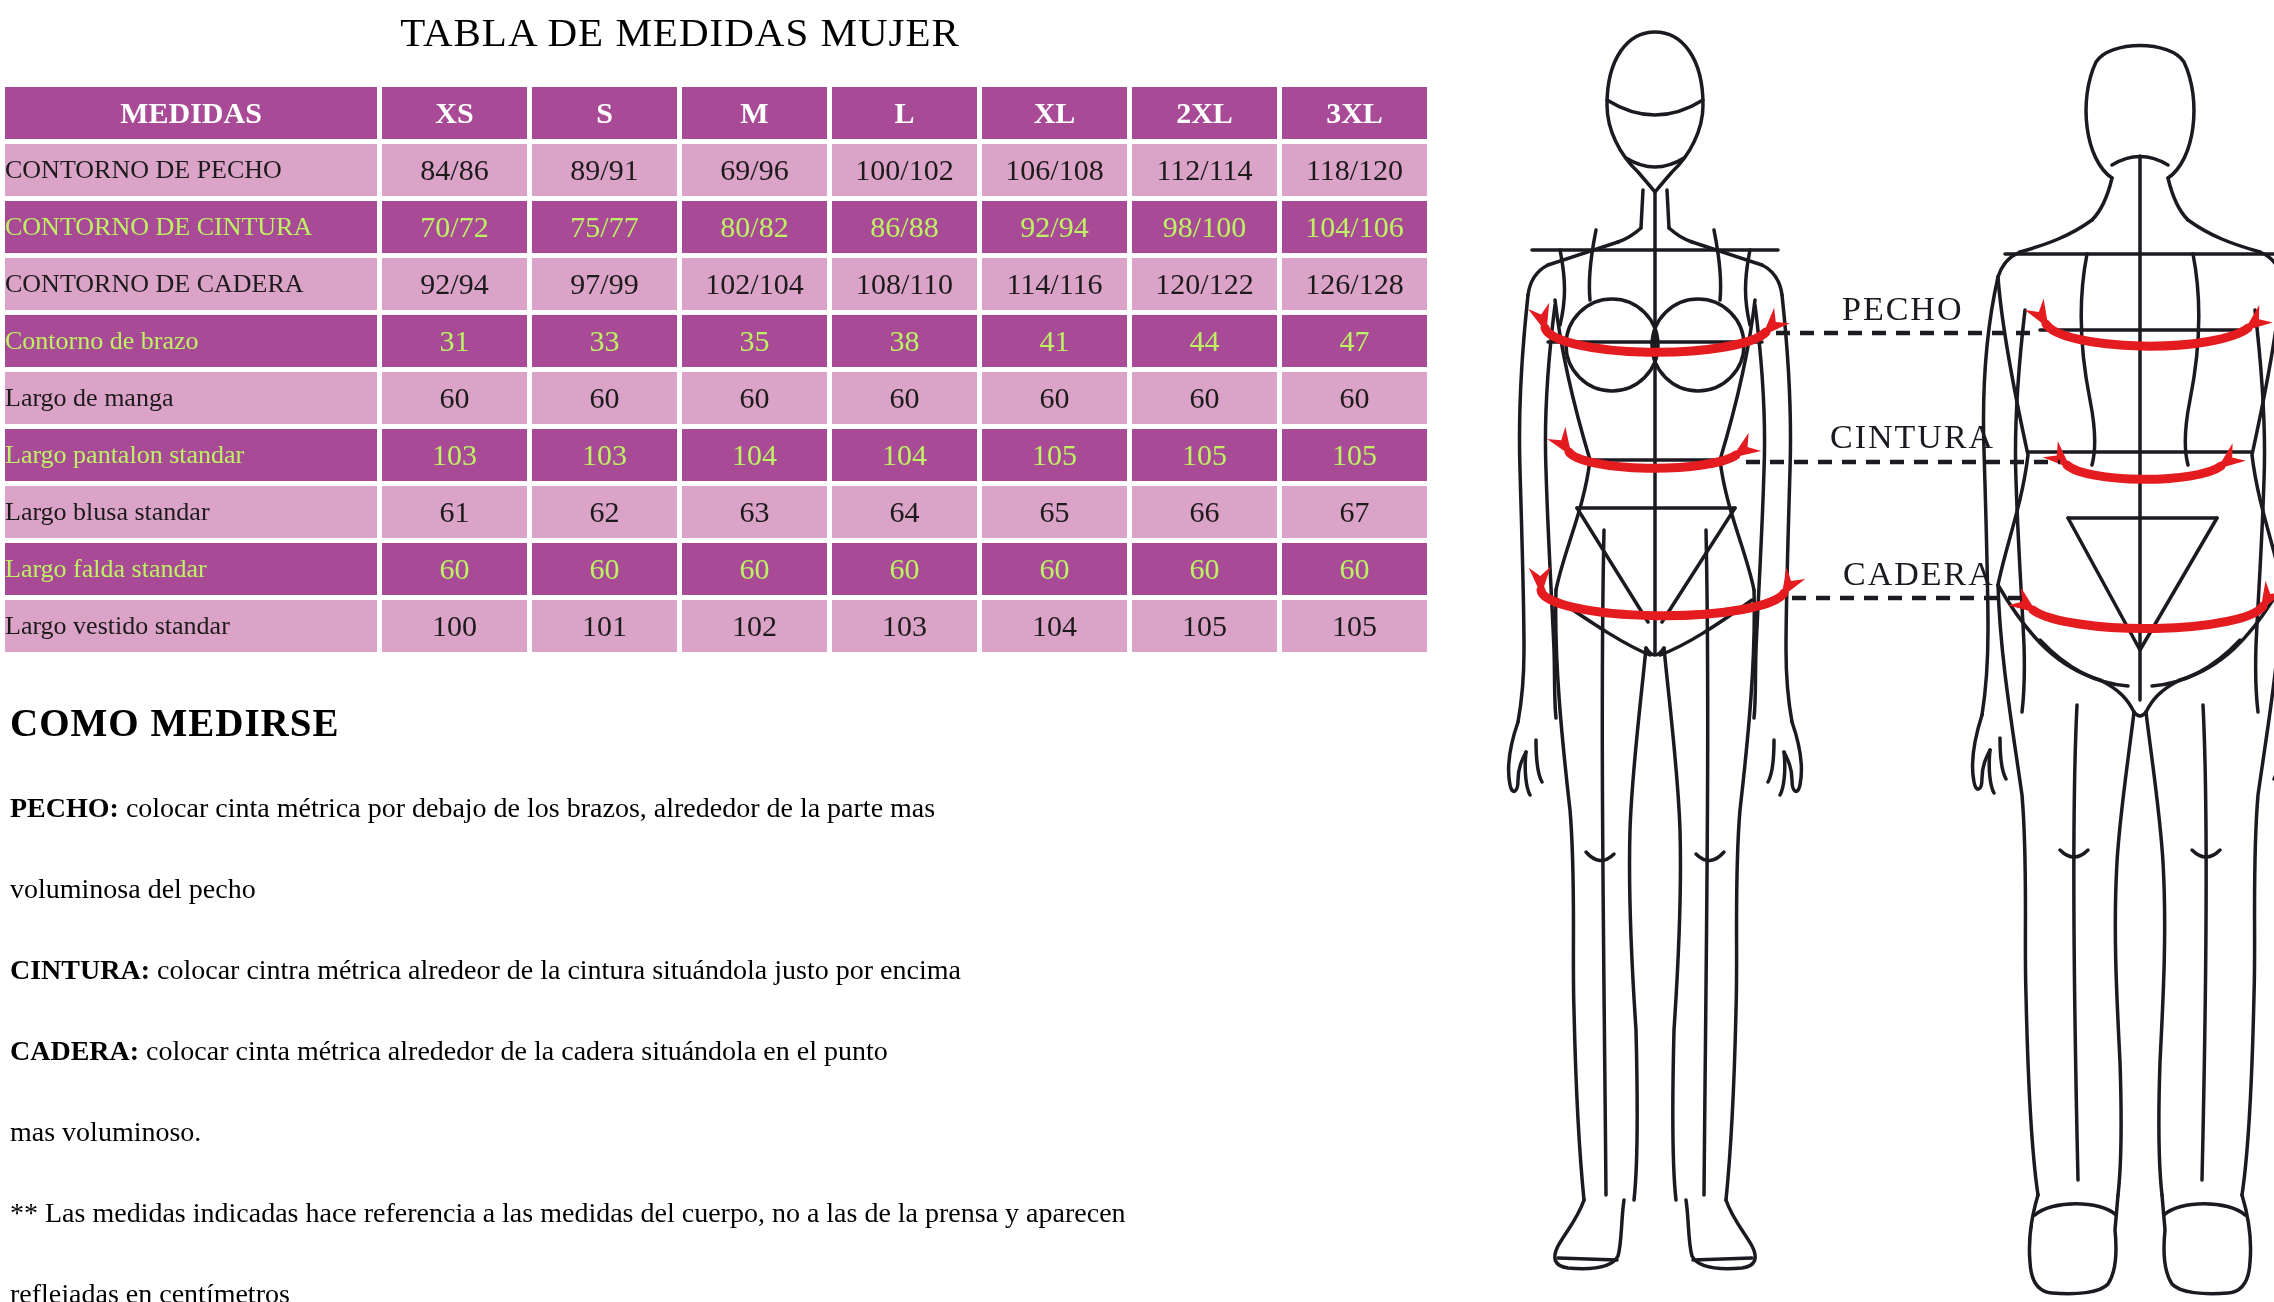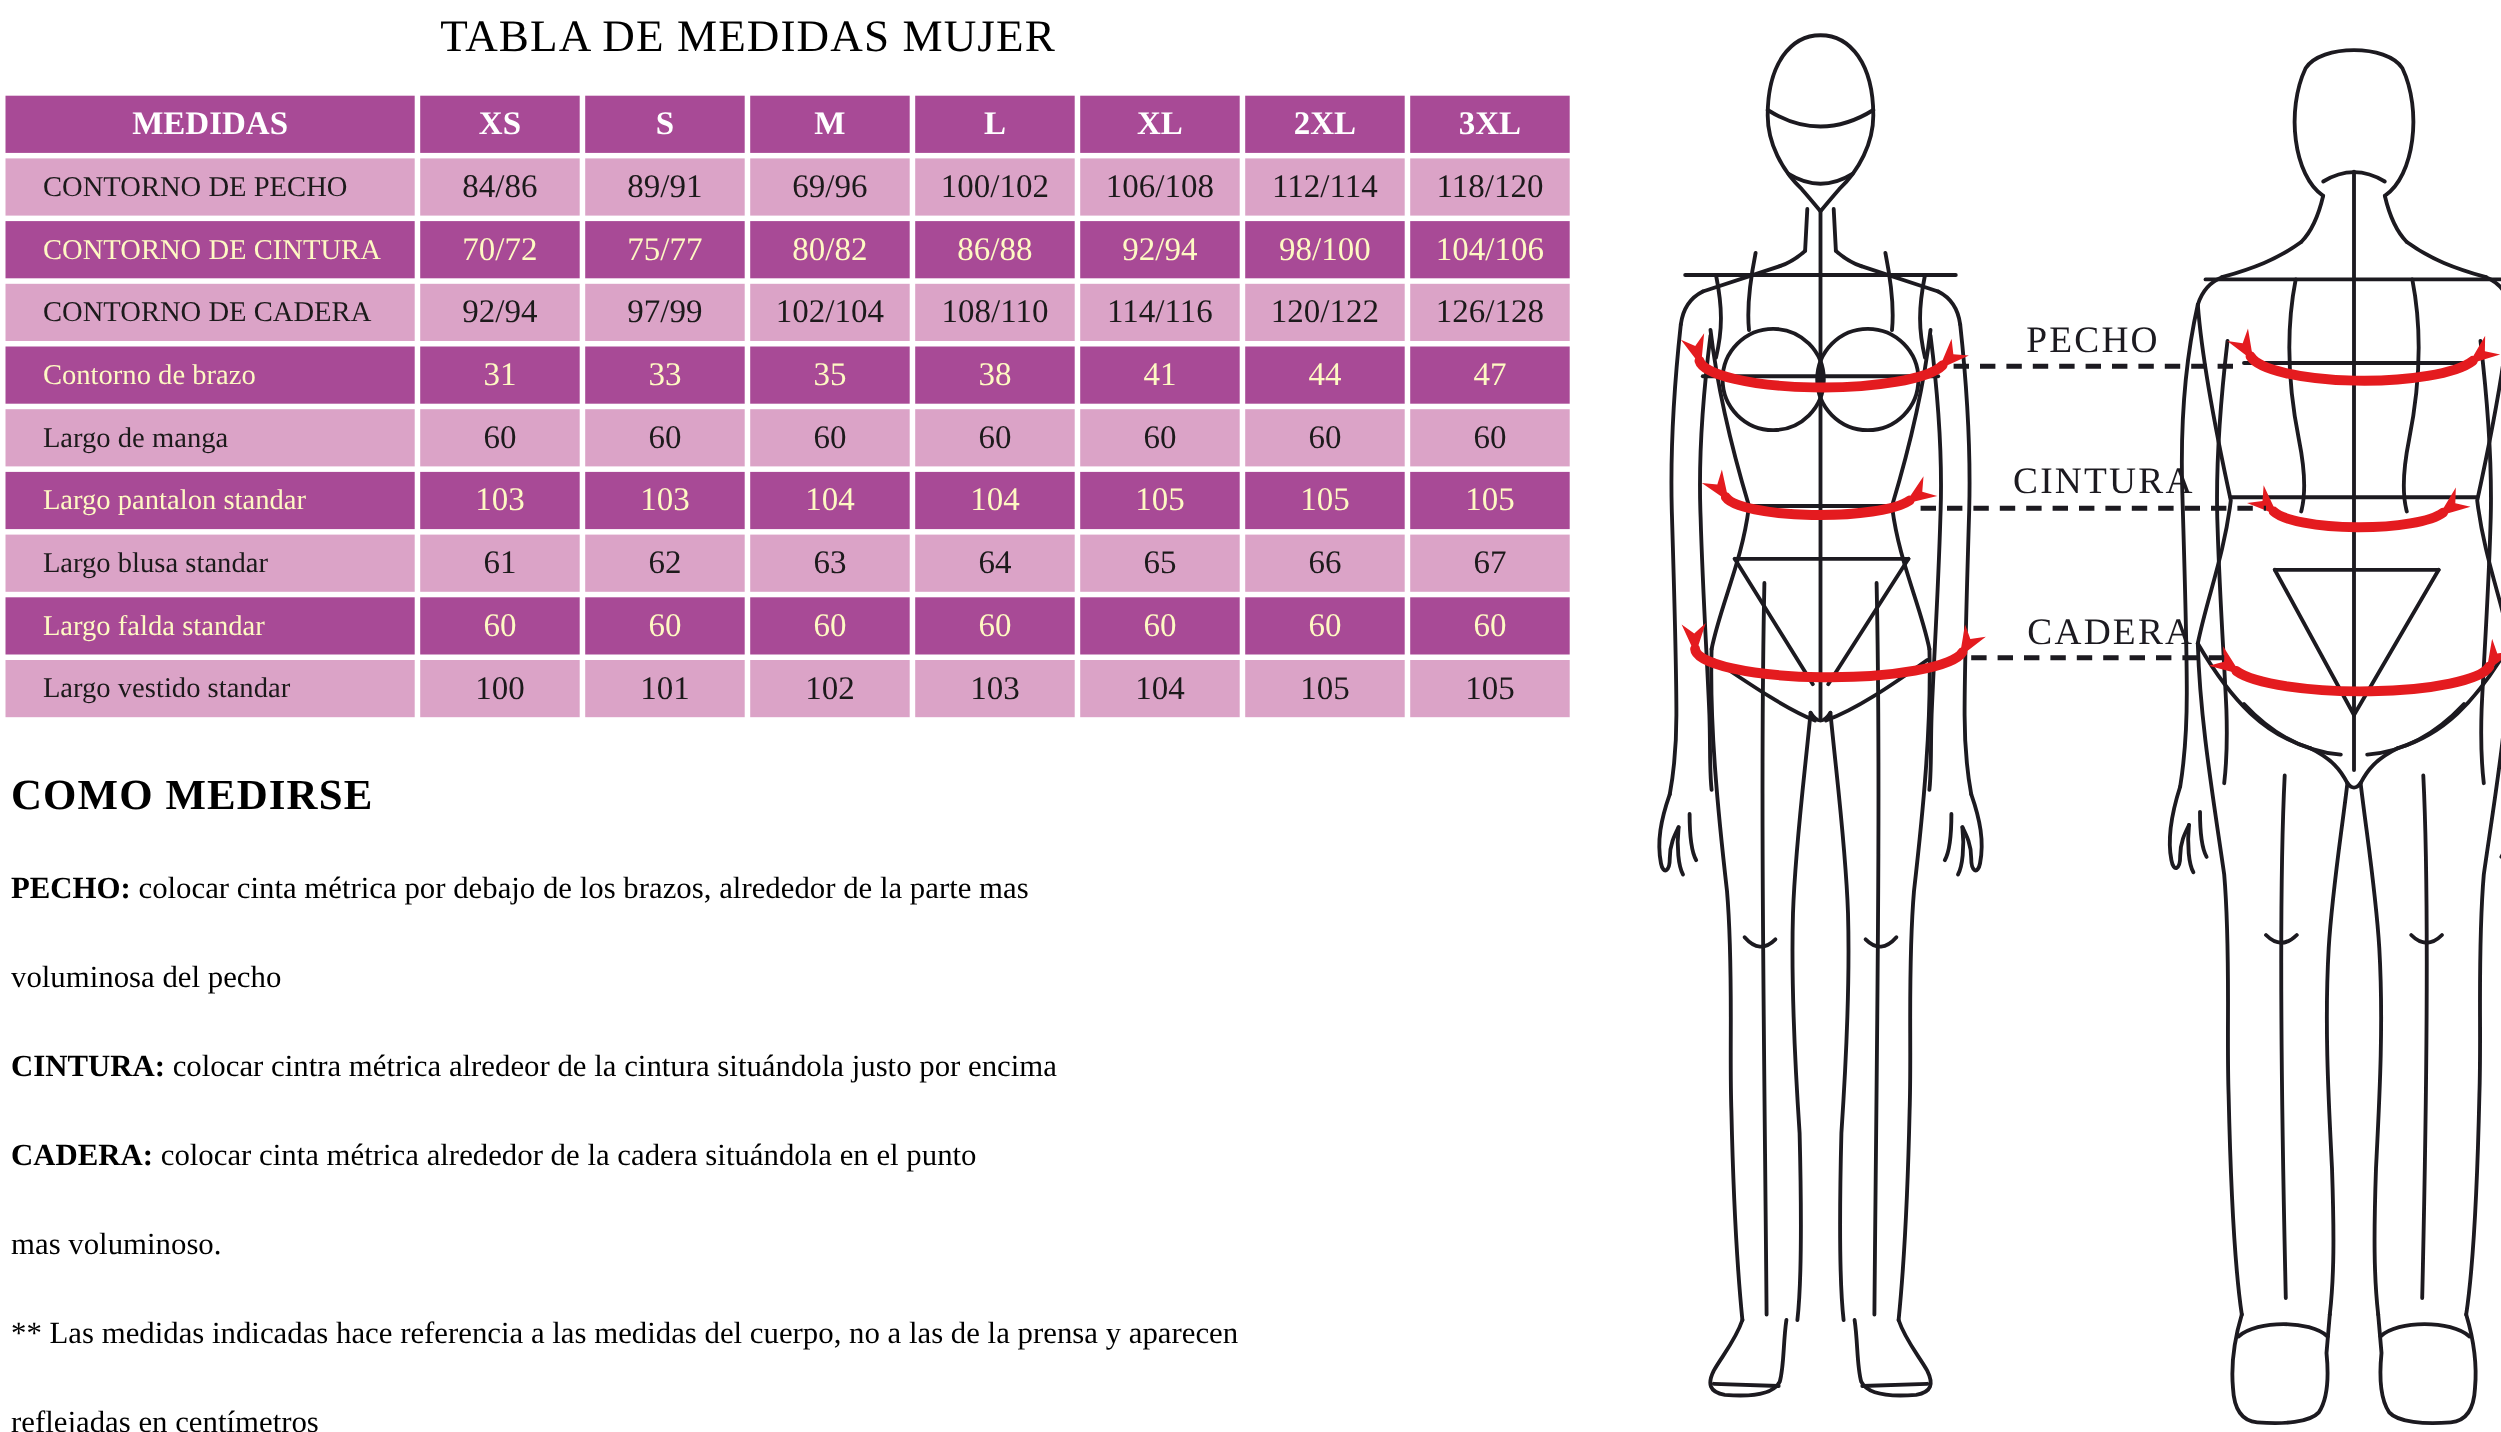--- a/index.html
+++ b/index.html
@@ -16,24 +16,24 @@
     border-collapse:separate;border-spacing:5px;table-layout:fixed;
   }
   table.sizes th, table.sizes td{
     height:52px;vertical-align:middle;padding:0;overflow:hidden;white-space:nowrap;
   }
   table.sizes thead th{
     background:var(--table-header-bg,#A84A96);color:var(--table-header-text,#fff);
     font-size:30px;font-weight:bold;text-align:center;
   }
   table.sizes td{font-size:30px;text-align:center;}
-  table.sizes td.label-cell{text-align:left;padding-left:34px;font-size:26px;}
+  table.sizes td.label-cell{text-align:left;font-size:26px;}
   table.sizes thead th.label-cell{text-align:center;padding-left:0;}
   tr.light td{background:var(--table-row-light-bg,#DBA3C7);color:#1c1a1b;}
-  tr.dark  td{background:var(--table-row-dark-bg,#A84A96);color:#fef9c3;}
+  tr.dark  td{background:var(--table-row-dark-bg,#A84A96);color:#bef264;}
   .how{position:absolute;left:10px;top:700px;width:1420px;}
   .how h2{margin:0 0 24px 0;font-size:39px;font-weight:bold;letter-spacing:1px;}
   .how .line{font-size:28px;line-height:37px;margin-top:44px;}
   .how .line b{font-weight:bold;}
   svg.figures{position:absolute;left:1500px;top:0;width:774px;height:1302px;}
   .body-line{fill:none;stroke:var(--figure-line,#1C1A20);stroke-width:3.5;stroke-linecap:round;stroke-linejoin:round;}
   .tape{fill:none;stroke:var(--tape-red,#E41B1F);stroke-width:9;stroke-linecap:round;}
   .dash{fill:none;stroke:var(--figure-line,#1C1A20);stroke-width:4.5;stroke-dasharray:14 10;}
   .fig-label{font-family:"Liberation Serif",serif;font-size:34px;fill:var(--figure-line,#1C1A20);letter-spacing:2px;}
 </style>

